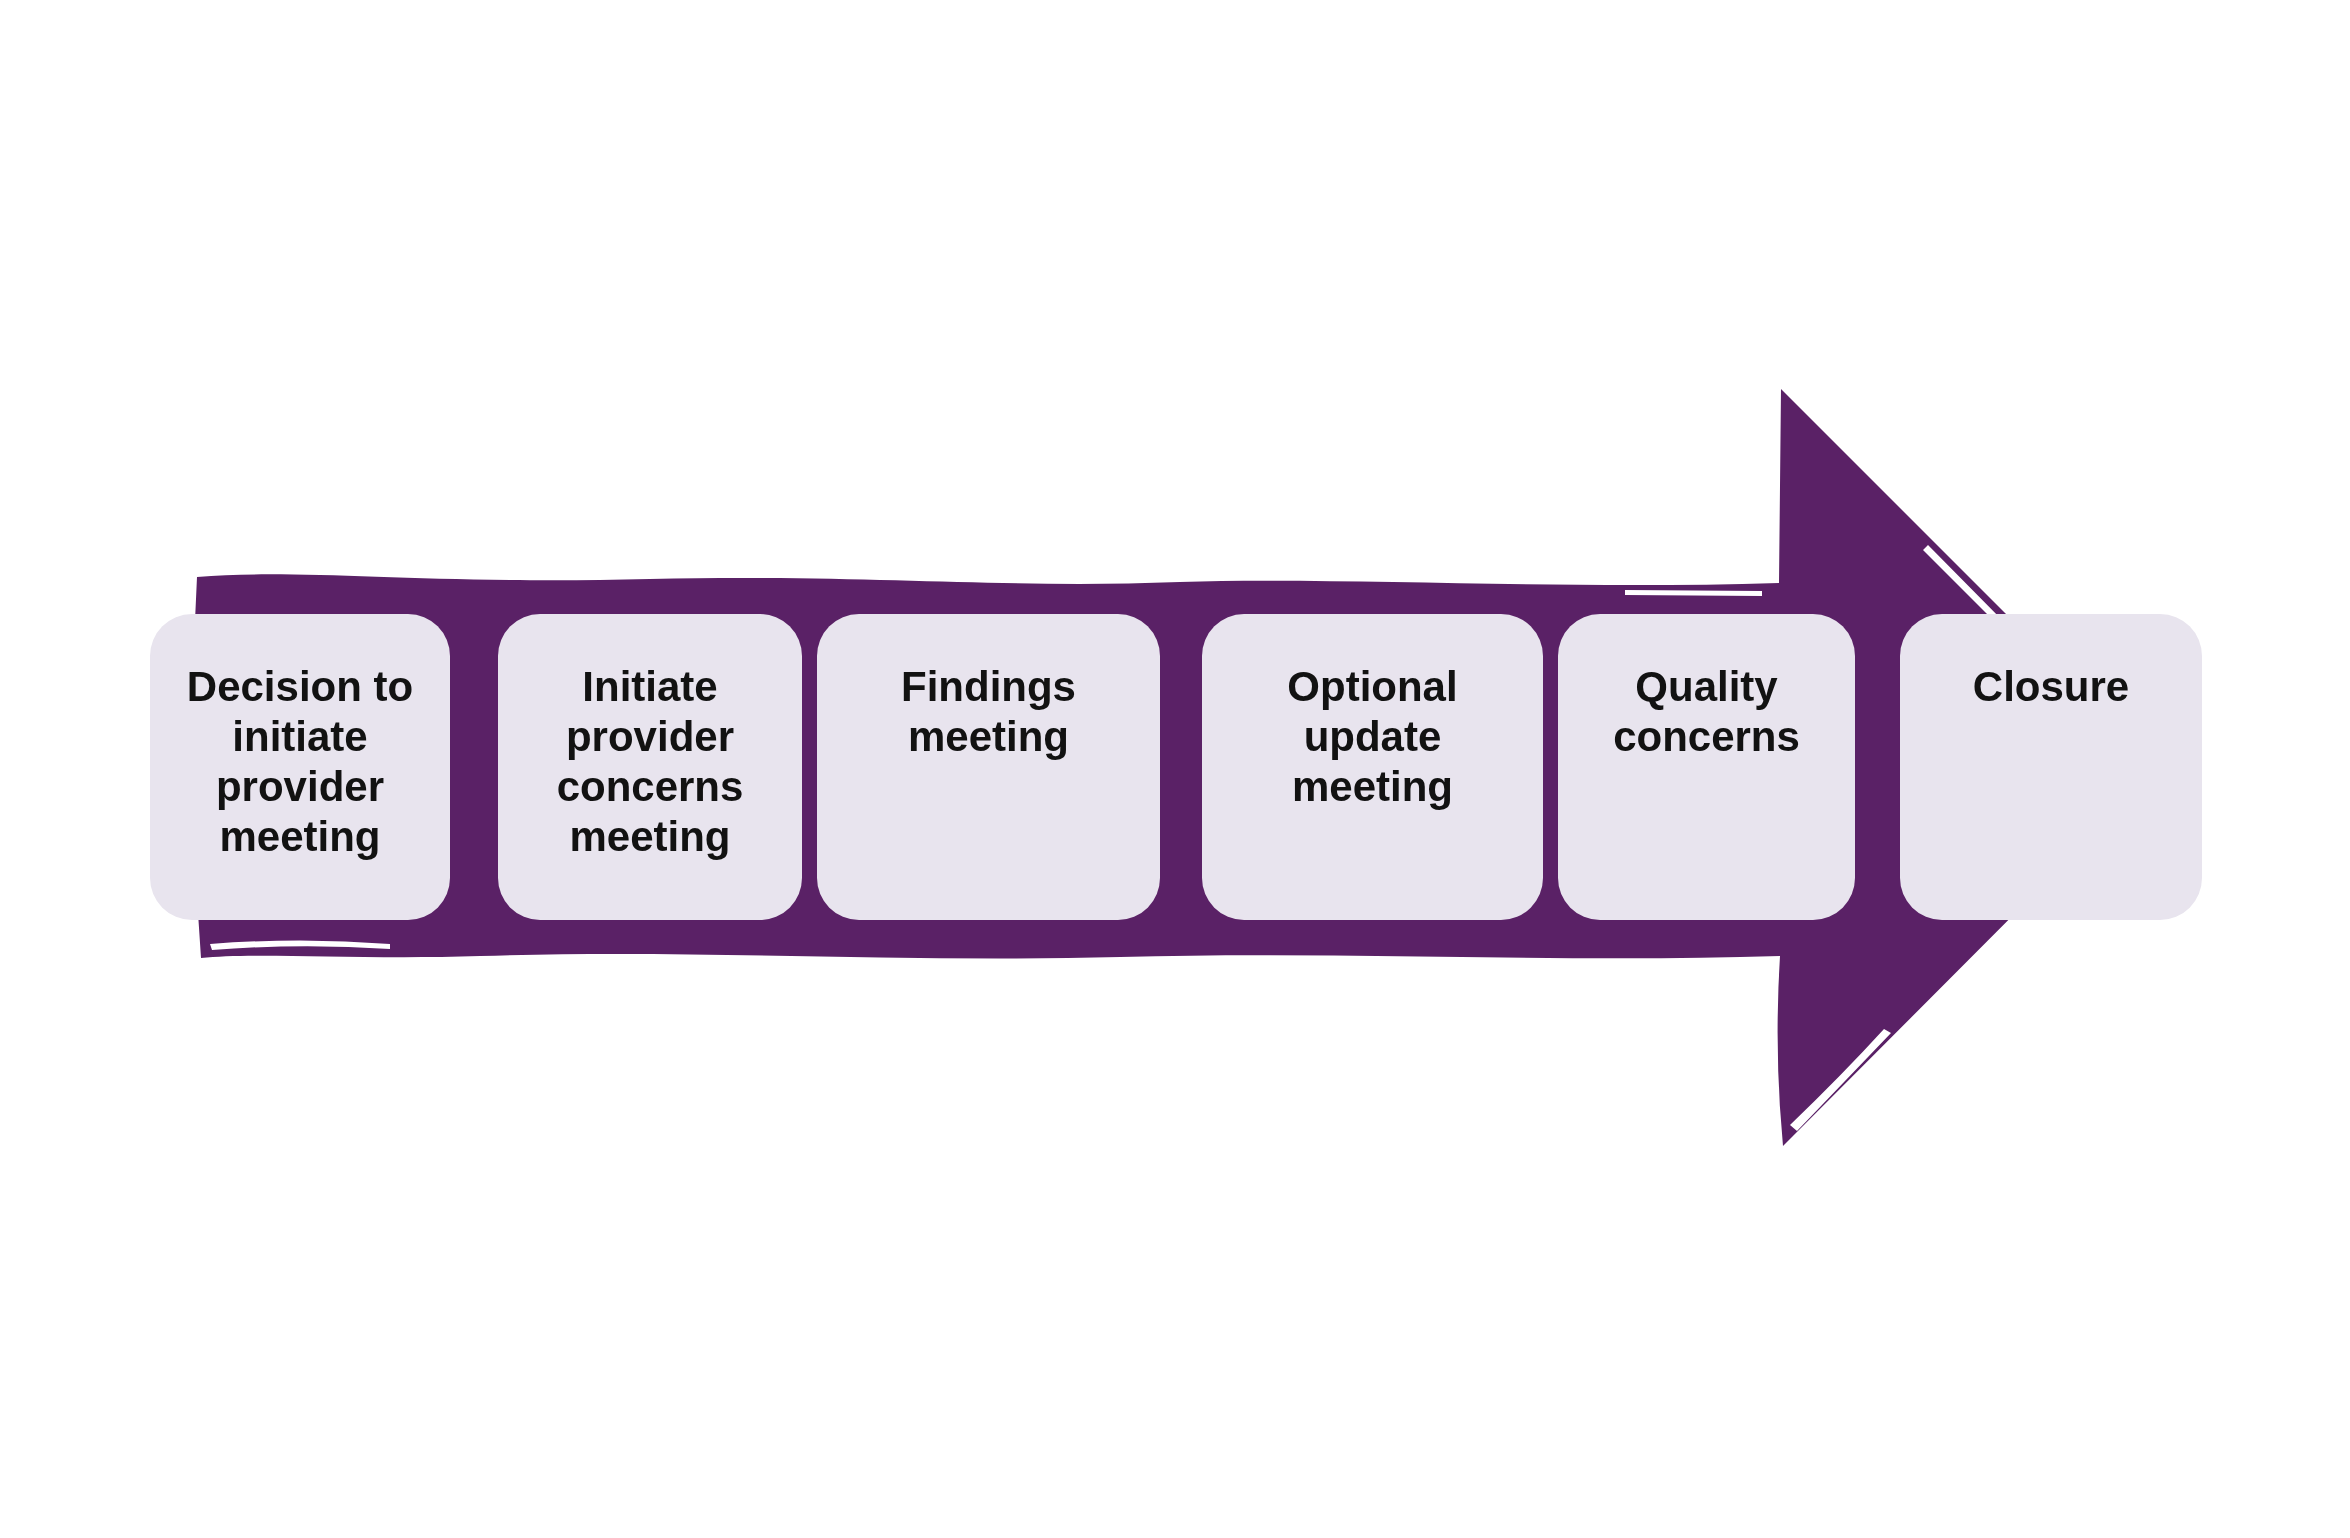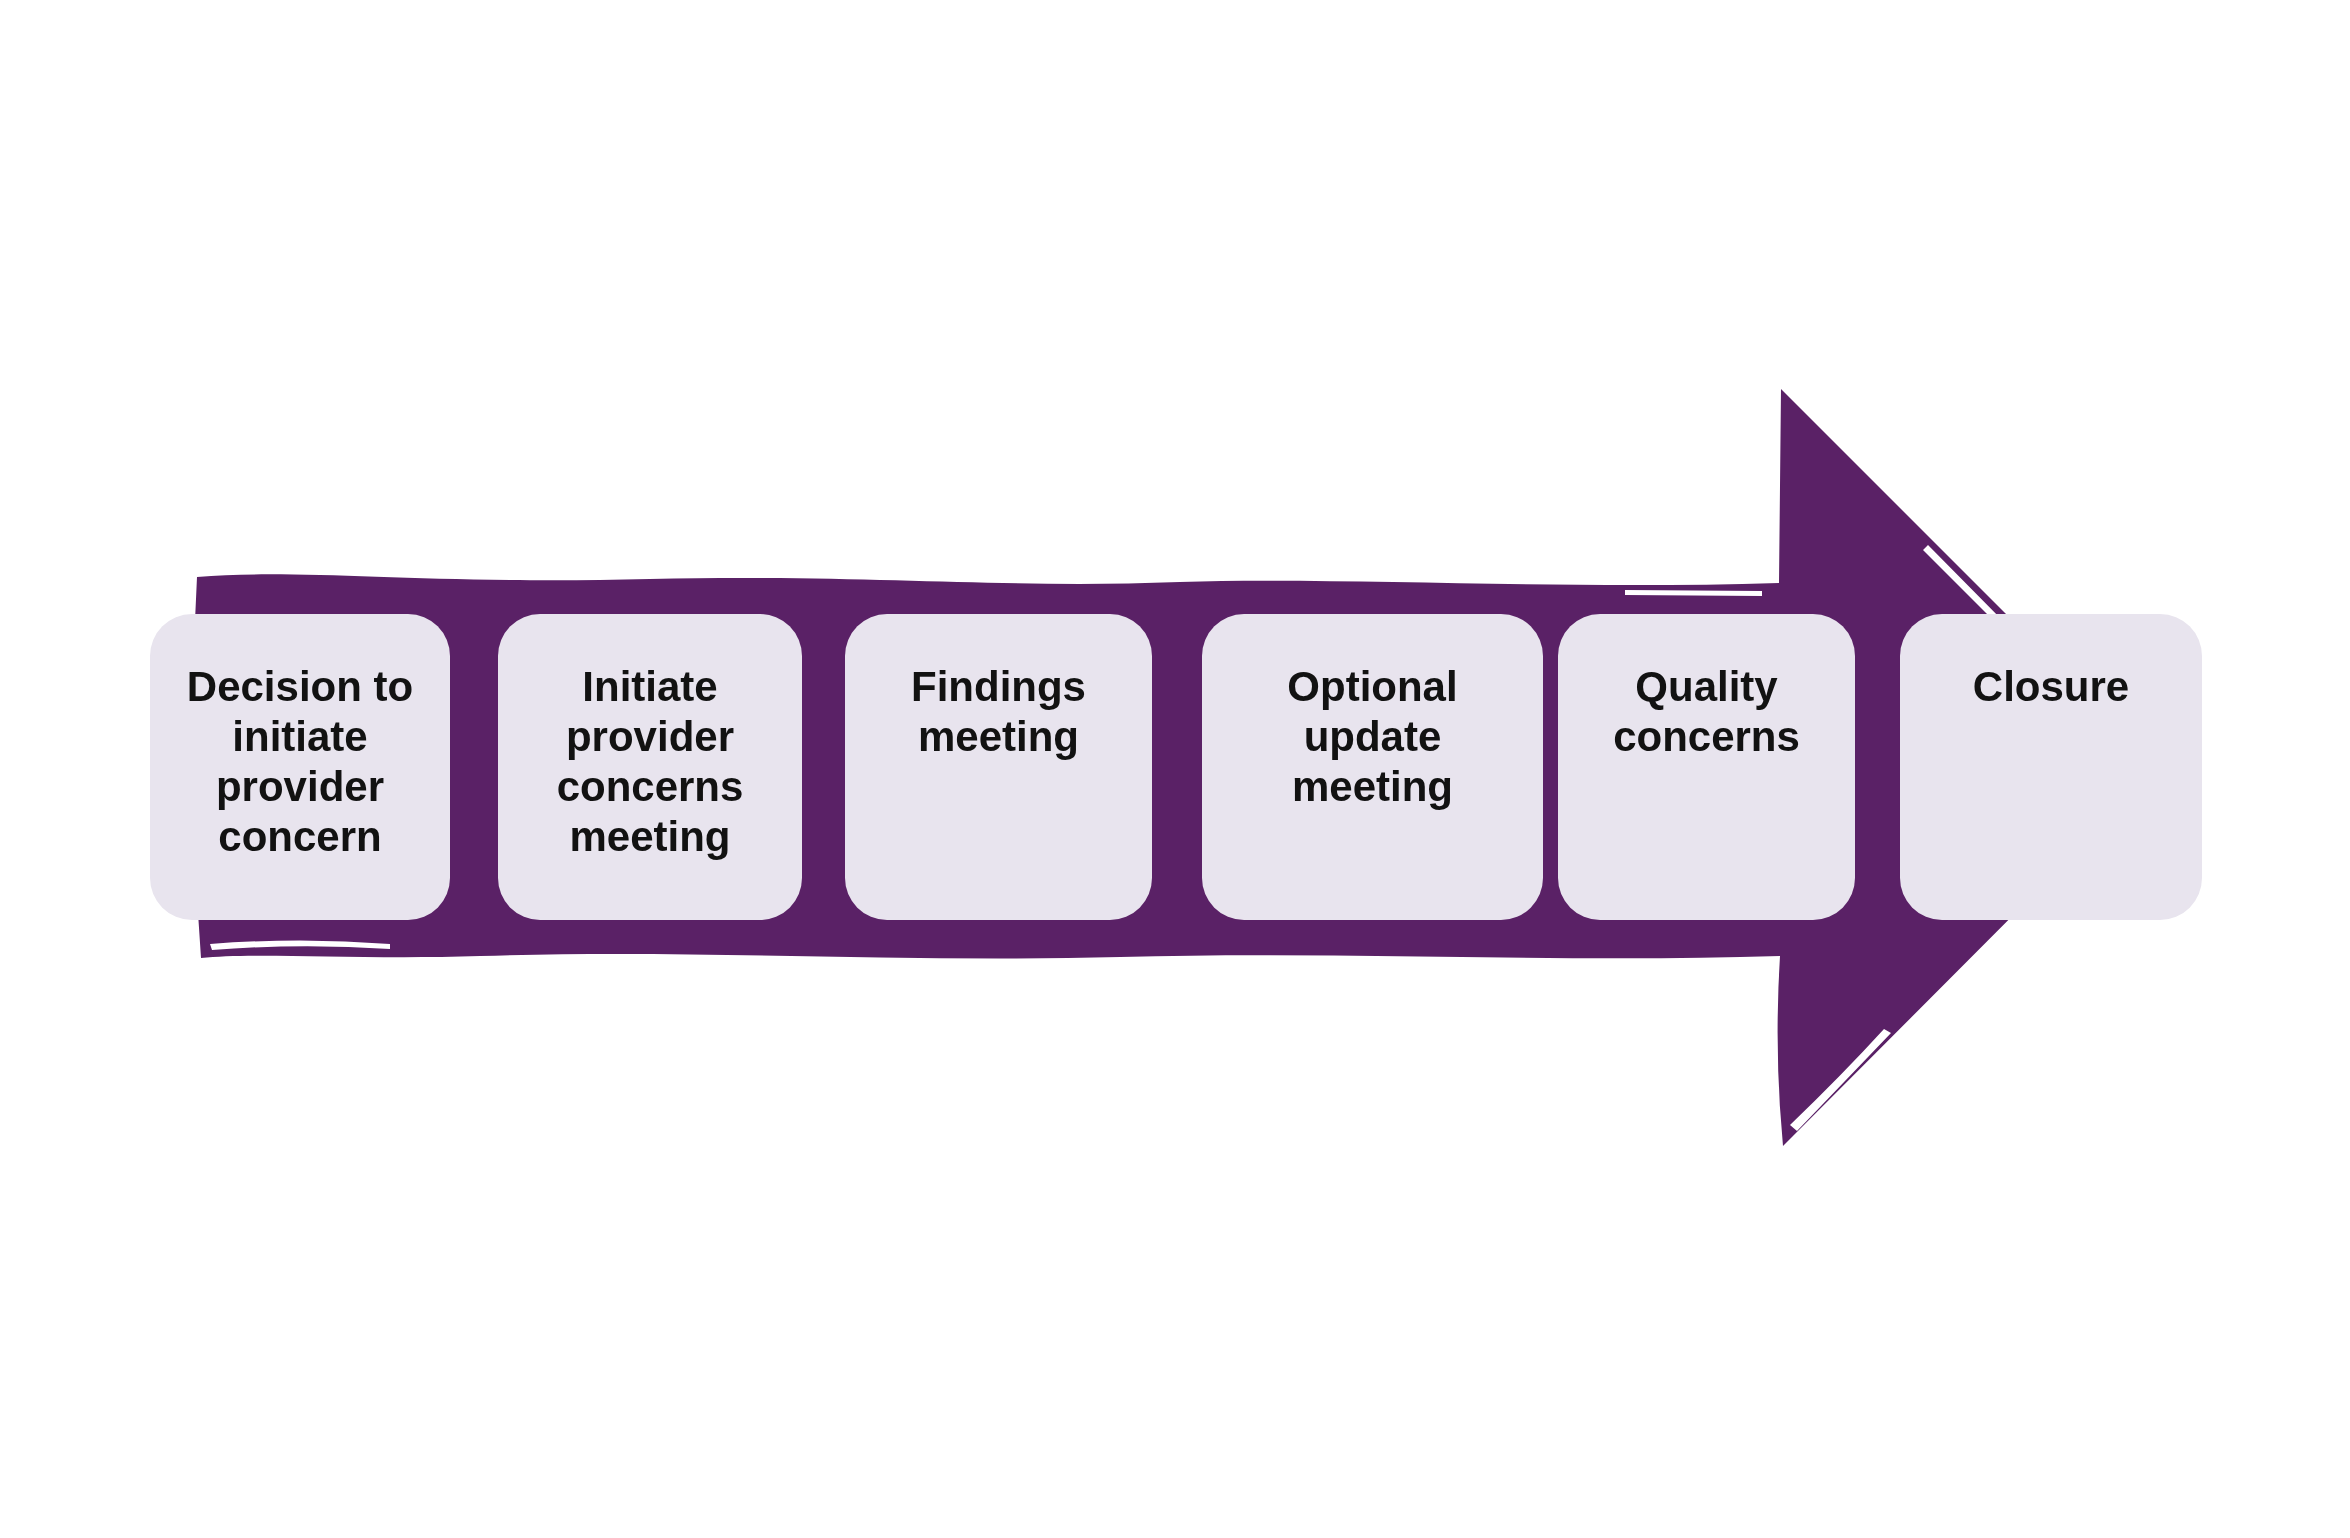--- a/index.html
+++ b/index.html
@@ -56,31 +56,31 @@
     <path d="M 1797 1131 Q 1846 1080 1891 1033 L 1884 1029 Q 1842 1075 1790 1125 Z
              M 1928 545 L 2007 625 L 2002 629 L 1923 550 Z
              M 210 944 Q 300 937 390 944 L 390 949 Q 300 943 212 950 Z
              M 1625 590 L 1762 591 L 1762 596 L 1625 595 Z" fill="#ffffff"></path>
   </svg>
 
   <div class="step" style="left:150px;width:300px">
     <div class="step-label">Decision to
 initiate
 provider
-concern</div>
+meeting</div>
   </div>
 
   <div class="step" style="left:498px;width:304px">
     <div class="step-label">Initiate
 provider
 concerns
 meeting</div>
   </div>
 
-  <div class="step" style="left:845px;width:307px">
+  <div class="step" style="left:817px;width:343px">
     <div class="step-label">Findings
 meeting</div>
   </div>
 
   <div class="step" style="left:1202px;width:341px">
     <div class="step-label">Optional
 update
 meeting</div>
   </div>
 

